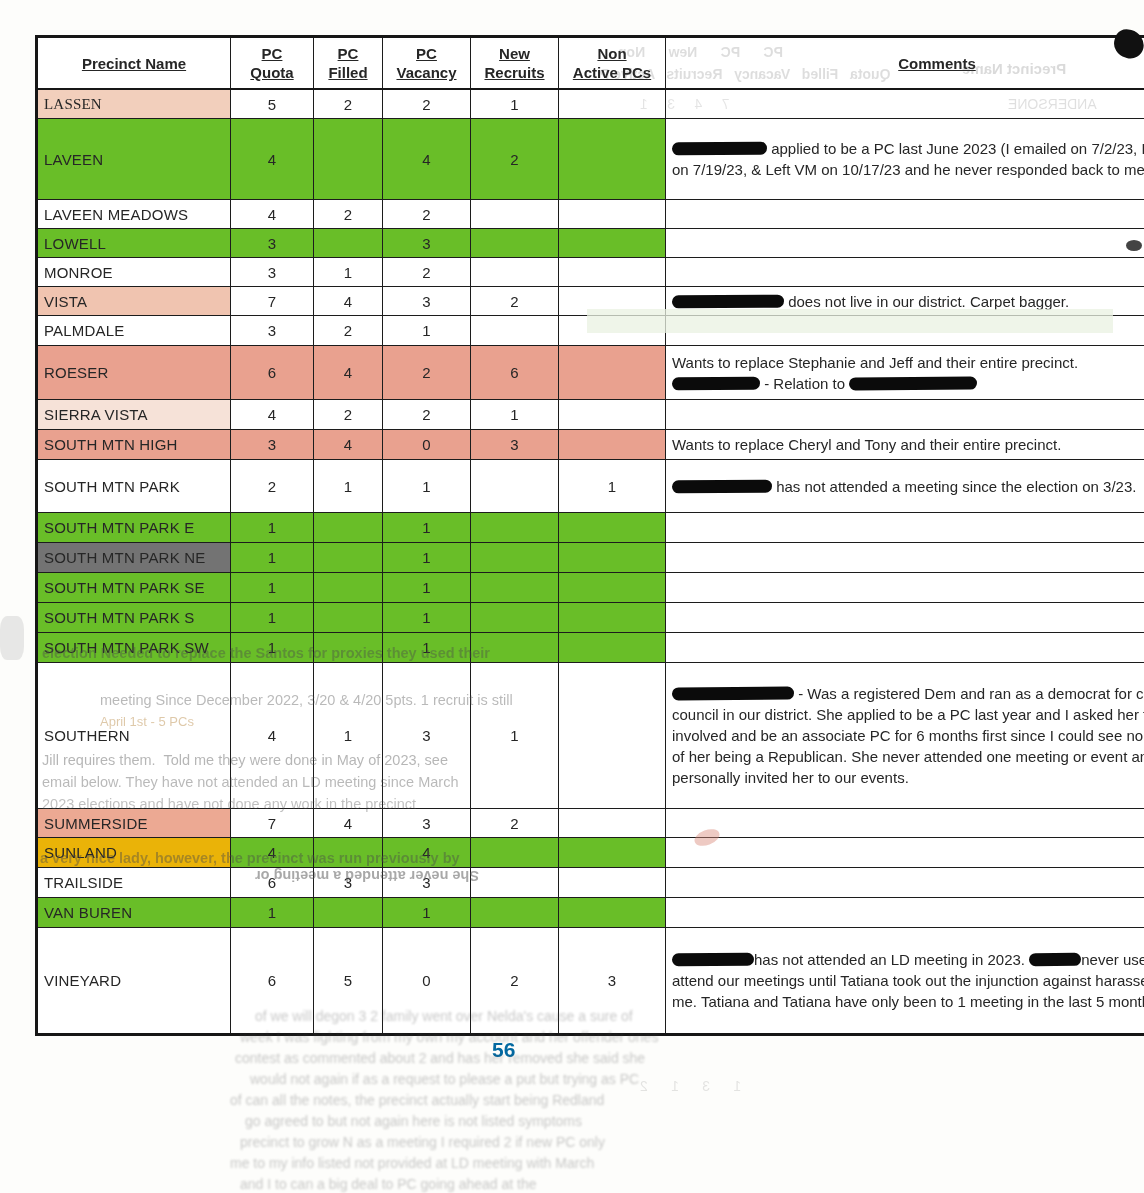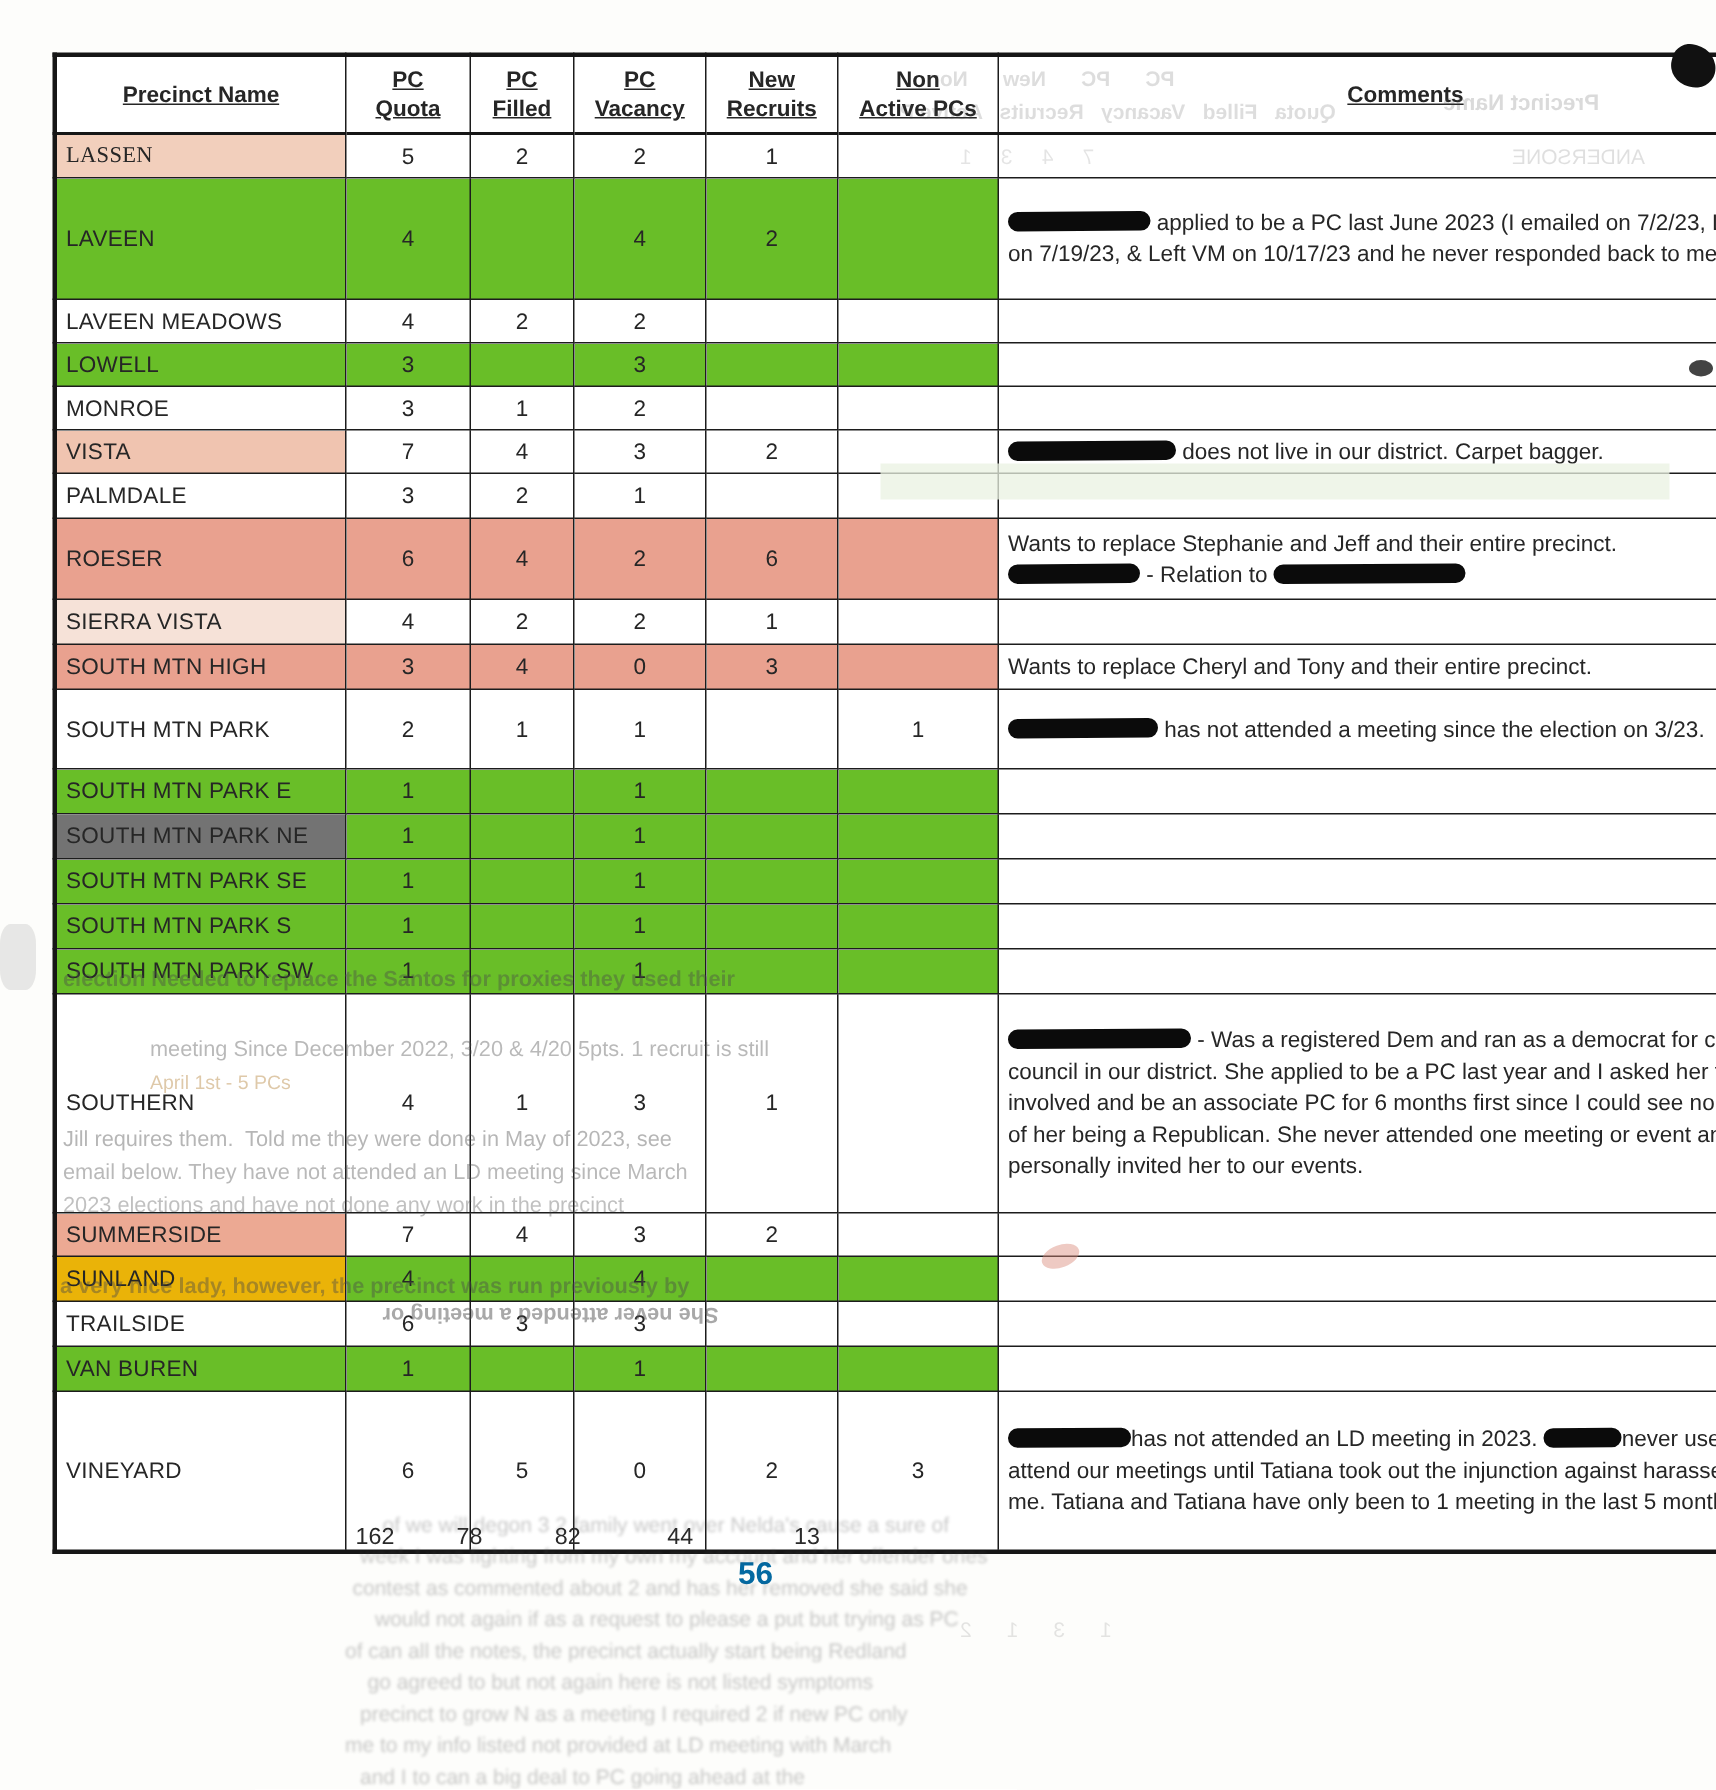--- a/index.html
+++ b/index.html
@@ -252,27 +252,20 @@
           <td class="numcell" style="background: rgb(255, 255, 255);">6</td>
           <td class="numcell" style="background: rgb(255, 255, 255);">5</td>
           <td class="numcell" style="background: rgb(255, 255, 255);">0</td>
           <td class="numcell" style="background: rgb(255, 255, 255);">2</td>
           <td class="numcell" style="background: rgb(255, 255, 255);">3</td>
           <td class="commentcell"><span class="redact" style="width: 82px;"></span>has not attended an LD meeting in 2023. <span class="redact" style="width: 52px;"></span>never used to attend our meetings until Tatiana took out the injunction against harassemnt on me. Tatiana and Tatiana have only been to 1 meeting in the last 5 months.</td>
         </tr>
       </tbody>
   </table>
 
-  <div class="totals-row" id="totalsRow">
-      <span style="left: 250px;">162</span>
-      <span style="left: 313px;">78</span>
-      <span style="left: 378.5px;">82</span>
-      <span style="left: 453.5px;">44</span>
-      <span style="left: 538px;">13</span>
-    </div>
 
   <div class="pageno" id="pageNo" style="left:492px;top:1038px;">56</div>
 
   <div id="artifacts">
       <div class="art mir" style="left: 618px; top: 44px; font-size: 14px; opacity: 0.18; color: rgb(74, 74, 74); font-weight: bold;">PC      PC      New      Non</div>
       <div class="art mir" style="left: 600px; top: 66px; font-size: 14px; opacity: 0.18; color: rgb(74, 74, 74); font-weight: bold;">Quota   Filled   Vacancy   Recruits   Active P</div>
       <div class="art mir" style="left: 962px; top: 60px; font-size: 15px; opacity: 0.2; color: rgb(74, 74, 74); font-weight: bold;">Precinct Name</div>
       <div class="art mir" style="left: 1008px; top: 96px; font-size: 14px; opacity: 0.17; color: rgb(74, 74, 74);">ANDERSONE</div>
       <div class="art mir" style="left: 640px; top: 96px; font-size: 14px; opacity: 0.14; color: rgb(74, 74, 74);">7     4     3     1</div>
       <div class="art mir" style="left: 640px; top: 1078px; font-size: 14px; opacity: 0.14; color: rgb(74, 74, 74);">1      3      1      2</div>

